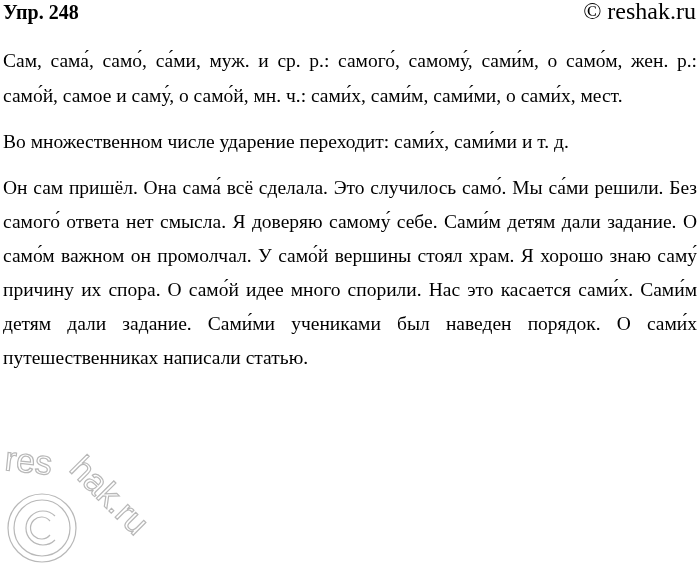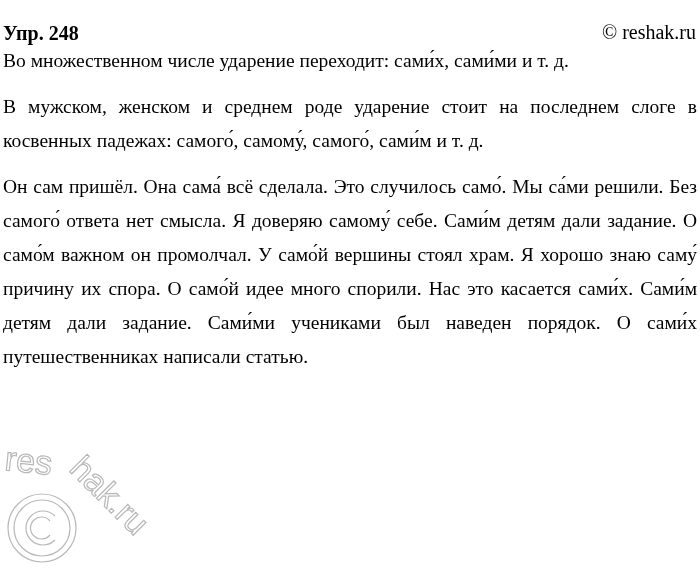--- a/index.html
+++ b/index.html
@@ -2,29 +2,29 @@
 <html><head>
 <meta charset="utf-8">
 <style>
   html, body { margin: 0; padding: 0; background: #ffffff; }
   body {
     width: 700px; height: 573px; position: relative; overflow: hidden;
     font-family: "Liberation Serif", "DejaVu Serif", serif;
     color: #000;
   }
   .header {
-    position: absolute; top: 0; left: 0; right: 0; height: 30px; margin-top: 21px;
+    position: absolute; top: 0; left: 0; right: 0; height: 30px;
   }
   .ex-title {
     position: absolute; left: 3px; top: 1px;
     font-weight: bold; font-size: 20px; line-height: 22px;
   }
   .site {
     position: absolute; right: 4px; top: 0px;
-    font-size: 20px; line-height: 22px;
+    font-size: 24px; line-height: 22px;
   }
   .content {
     position: absolute; left: 3px; top: 44px; width: 694px;
     font-size: 19.5px;
   }
   .para {
     margin: 0; line-height: 34px; text-align: justify;
   }
   .para + .para { margin-top: 12px; }
   .p1 { line-height: 34.5px; }
@@ -35,22 +35,22 @@
 </style>
 </head>
 <body>
 
 <div class="header">
   <div class="ex-title">Упр. 248</div>
   <div class="site">© reshak.ru</div>
 </div>
 
 <div class="content">
+  <p class="para p1">Сам, сама́, само́, са́ми, муж. и ср. р.: самого́, самому́, сами́м, о само́м, жен. р.: само́й, самое и саму́, о само́й, мн. ч.: сами́х, сами́м, сами́ми, о сами́х, мест.</p>
   <p class="para">Во множественном числе ударение переходит: сами́х, сами́ми и т. д.</p>
-  <p class="para">В мужском, женском и среднем роде ударение стоит на последнем слоге в косвенных падежах: самого́, самому́, самого́, сами́м и т. д.</p>
   <p class="para">Он сам пришёл. Она сама́ всё сделала. Это случилось само́. Мы са́ми решили. Без самого́ ответа нет смысла. Я доверяю самому́ себе. Сами́м детям дали задание. О само́м важном он промолчал. У само́й вершины стоял храм.  Я хорошо знаю саму́ причину их спора.  О само́й идее много спорили. Нас это касается сами́х. Сами́м детям дали задание. Сами́ми учениками был наведен порядок. О сами́х путешественниках написали статью.</p>
 </div>
 
 <svg class="watermark" viewBox="0 0 180 133" xmlns="http://www.w3.org/2000/svg">
   <g fill="none" stroke="#b8b8b8" stroke-width="1.2" font-family="Liberation Sans, DejaVu Sans, sans-serif">
     <text x="4" y="30" font-size="34" transform="rotate(6 4 30)">res</text>
     <text x="68" y="30" font-size="34" transform="rotate(45 68 30)">hak.ru</text>
     <circle cx="42" cy="88" r="34"></circle>
     <circle cx="42" cy="88" r="28"></circle>
     <path d="M55 76 A17 17 0 1 0 55 100"></path>

